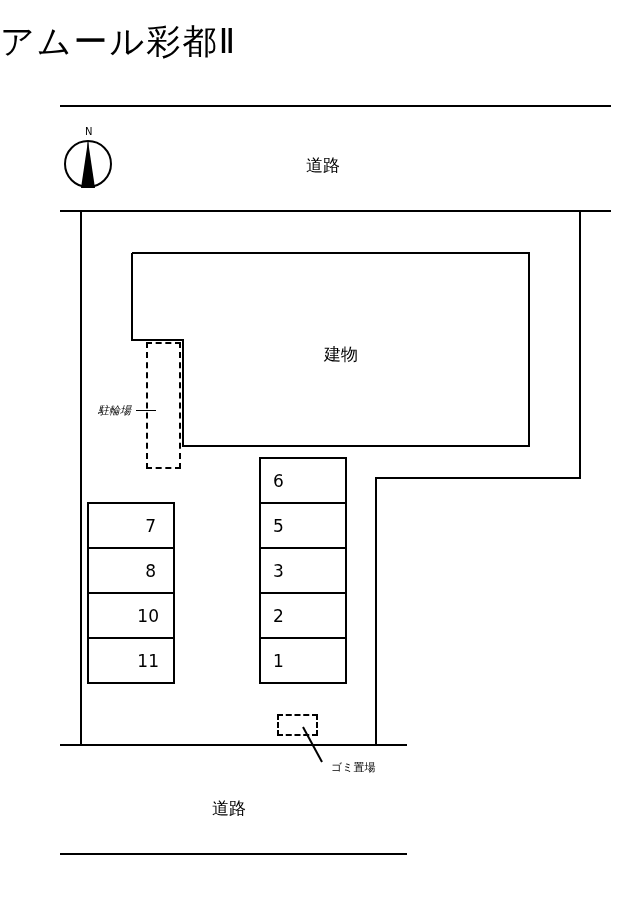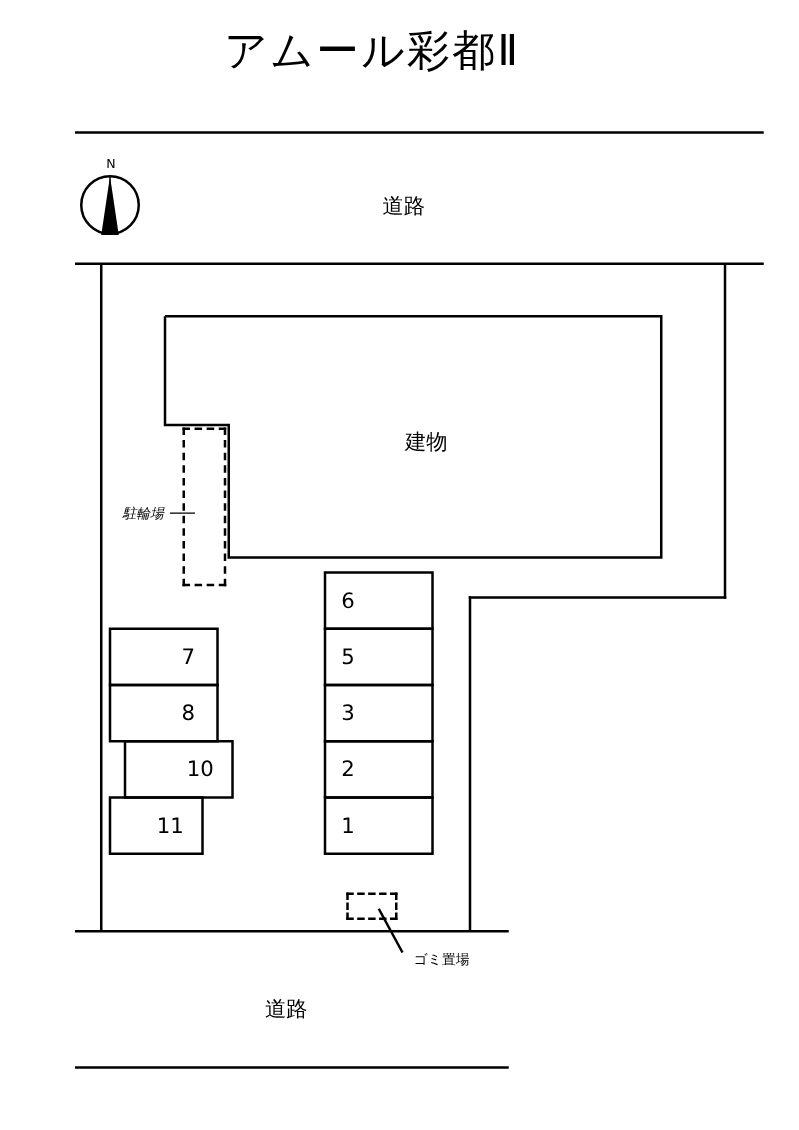--- a/index.html
+++ b/index.html
@@ -1,19 +1,19 @@
 <!DOCTYPE html>
 <html><head>
 <meta charset="utf-8">
 <style>
   html, body { margin:0; padding:0; background:#ffffff; }
   body { width:639px; height:904px; position:relative; overflow:hidden;
          font-family:"DejaVu Sans", sans-serif; color:#000; }
   .abs { position:absolute; }
-  .title { left:0; width:596px; top:18px; text-align:center; font-size:34px;
+  .title { left:0; width:596px; top:18px; text-align:left; font-size:34px;
            font-family:"DejaVu Sans", sans-serif; letter-spacing:2px; line-height:46px; }
   .hline { background:#000; height:2px; }
   .vline { background:#000; width:2px; }
   .label { font-size:17px; line-height:20px; white-space:nowrap;text-align:center; }
   .small { font-size:11px; line-height:13px; white-space:nowrap; }
   .slot { border:2px solid #000; box-sizing:border-box; position:absolute;
           font-size:17px; display:flex; align-items:center; }
   .dashed { border:2px dashed #000; box-sizing:border-box; }
   svg { position:absolute; overflow:visible; }
 </style>
@@ -46,24 +46,24 @@
 <div class="abs dashed" style="left:146px;top:342px;width:35px;height:127px;border-style:dashed;"></div>
 <div class="abs small" style="left:98px;top:404px;font-style:italic;">駐輪場</div>
 <div class="abs hline" style="left:136px;top:410px;width:20px;height:1px;"></div>
 
 <div class="slot" style="left:87px;top:502px;width:88px;height:47px;justify-content:flex-end;padding-right:17px;">
     <span>7</span>
   </div>
 <div class="slot" style="left:87px;top:547px;width:88px;height:47px;justify-content:flex-end;padding-right:17px;">
     <span>8</span>
   </div>
-<div class="slot" style="left:87px;top:592px;width:88px;height:47px;justify-content:flex-end;padding-right:14px;margin-left:12px;">
+<div class="slot" style="left:87px;top:592px;width:88px;height:47px;justify-content:flex-end;padding-right:14px;">
     <span>10</span>
   </div>
-<div class="slot" style="left:87px;top:637px;width:76px;height:47px;justify-content:flex-end;padding-right:14px;">
+<div class="slot" style="left:87px;top:637px;width:88px;height:47px;justify-content:flex-end;padding-right:14px;">
     <span>11</span>
   </div>
 
 <div class="slot" style="left:259px;top:457px;width:88px;height:47px;padding-left:12px;">
     <span>6</span>
   </div>
 <div class="slot" style="left:259px;top:502px;width:88px;height:47px;padding-left:12px;">
     <span>5</span>
   </div>
 <div class="slot" style="left:259px;top:547px;width:88px;height:47px;padding-left:12px;">

